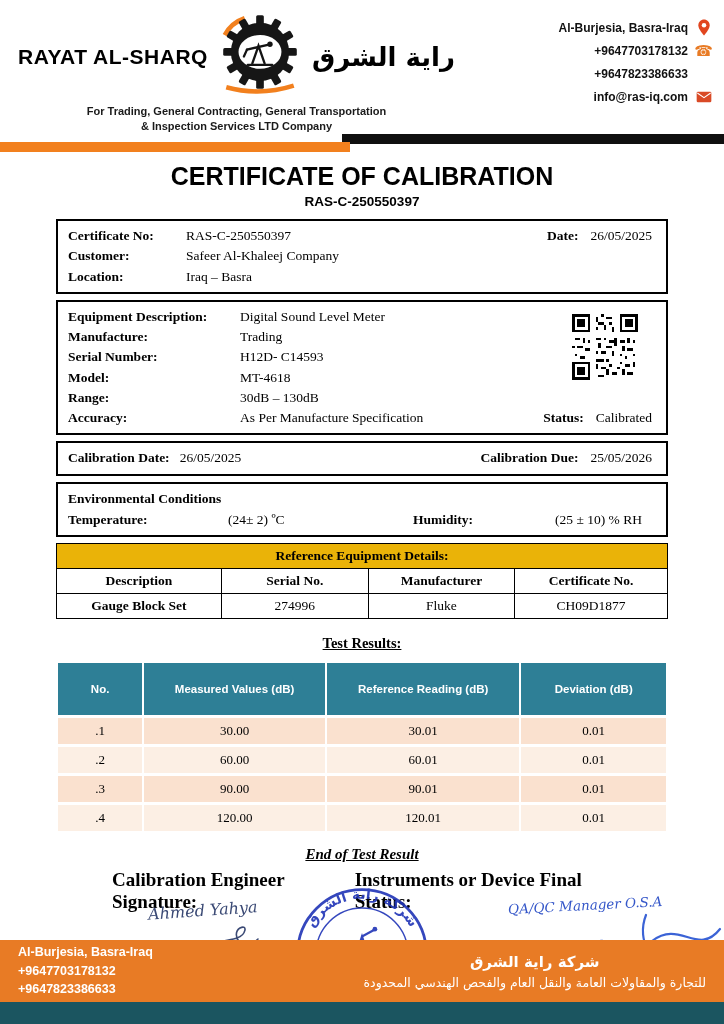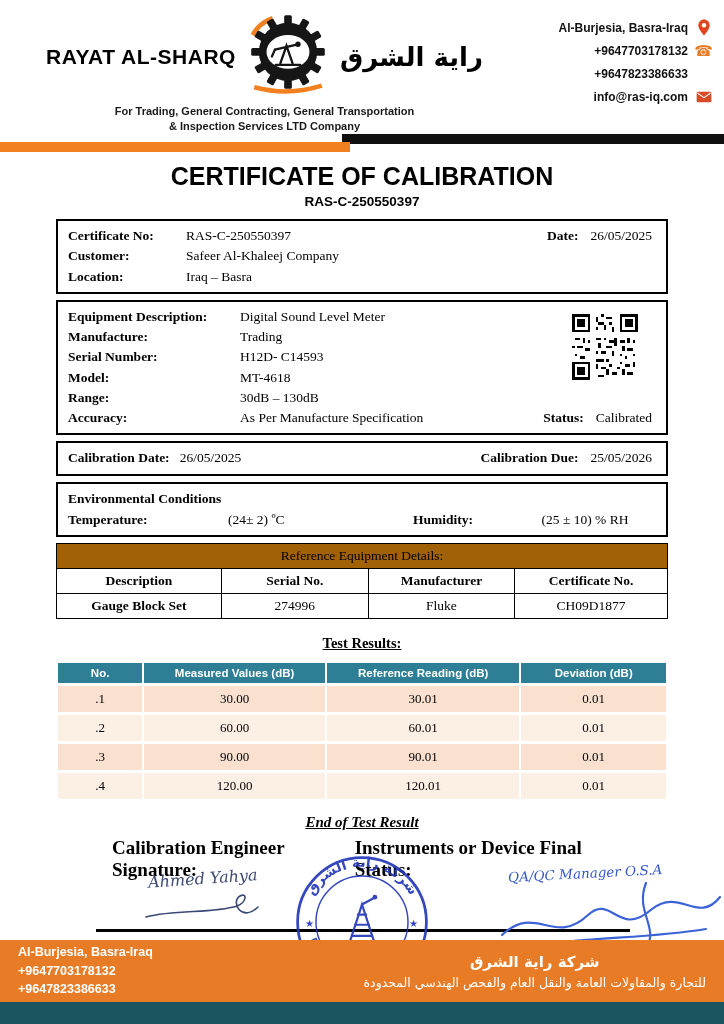--- a/index.html
+++ b/index.html
@@ -1,21 +1,21 @@
 <!DOCTYPE html>
 <html><head>
 <meta charset="utf-8">
 <style>
   html,body{margin:0;padding:0;background:#888;}
   .page{width:724px;height:1024px;background:#fff;position:relative;margin:0 auto;
         font-family:"Liberation Serif",serif;color:#000;overflow:hidden;}
 
   
   .header{display:flex;justify-content:space-between;padding:12px 12px 0 14px;height:130px;box-sizing:border-box;}
-  .header-left{width:445px;margin-left:28px;}
+  .header-left{width:445px;}
   .logo-row{display:flex;align-items:center;justify-content:center;gap:6px;}
   .brand-en{font-family:"Liberation Sans",sans-serif;font-weight:800;font-size:21px;letter-spacing:.5px;white-space:nowrap;}
   .brand-ar{font-family:"DejaVu Sans",sans-serif;font-weight:bold;font-size:26px;white-space:nowrap;}
   .tagline{font-family:"Liberation Sans",sans-serif;font-weight:bold;font-size:11px;
            text-align:center;line-height:1.4;margin-top:2px;color:#1a1a1a;}
   .header-right{width:214px;padding-top:4px;font-family:"Liberation Sans",sans-serif;
                 font-size:12px;font-weight:600;color:#111;}
   .contact-row{display:flex;justify-content:flex-end;align-items:center;gap:7px;height:23px;}
   .c-icon{width:17px;height:17px;display:inline-flex;align-items:center;justify-content:center;}
   .phone-glyph{color:#E87B25;font-size:15px;font-family:"DejaVu Sans",sans-serif;}
@@ -37,34 +37,34 @@
   .w118{width:118px;flex:none;}
   .w172{width:172px;flex:none;}
   .right-pair{margin-left:auto;display:flex;gap:12px;padding-right:4px;}
   .equip-box{position:relative;}
   .qr{position:absolute;top:12px;right:28px;}
   .env-heading{font-weight:bold;font-size:13.5px;line-height:1.5;}
   .env-row{display:flex;line-height:1.6;}
   .env-t-lbl{width:160px;font-weight:bold;flex:none;}
   .env-t-val{width:185px;flex:none;}
   .env-h-lbl{width:115px;font-weight:bold;flex:none;}
-  .env-h-val{flex:1;text-align:center;padding-right:14px;}
+  .env-h-val{flex:1;text-align:right;padding-right:14px;}
 
   
   .ref-table{width:100%;border-collapse:collapse;font-size:13.5px;margin-top:4px;}
   .ref-table th,.ref-table td{border:1px solid #000;padding:4px 4px;text-align:center;}
-  .ref-title{background:#a16207;font-weight:normal;}
+  .ref-title{background:#eab308;font-weight:bold;}
   .ref-head{font-weight:bold;}
   .ref-desc{font-weight:bold;}
 
   
   .test-heading{text-align:center;font-weight:bold;font-size:14.5px;text-decoration:underline;margin:16px 0 8px;}
   .test-table{width:100%;border-collapse:separate;border-spacing:2px 3px;font-size:13px;}
   .test-table th{background:#2E7F96;color:#fff;font-family:"Liberation Sans",sans-serif;
-                 font-size:11.5px;font-weight:bold;padding:4px 4px;text-align:center;}
+                 font-size:11.5px;font-weight:bold;padding:20px 4px;text-align:center;}
   .test-table td{padding:5px 4px;text-align:center;}
   .tr-odd td{background:#FAE1CF;}
   .tr-even td{background:#FCEFE4;}
   .col-no{width:14%;} .col-mv{width:30%;} .col-rr{width:32%;} .col-dv{width:24%;margin-top:48px;}
 
   .end-text{text-align:center;font-weight:bold;font-style:italic;text-decoration:underline;
             font-size:15px;margin:12px 0 4px;}
 
   
   .sig-section{position:relative;height:168px;margin-top:6px;}

